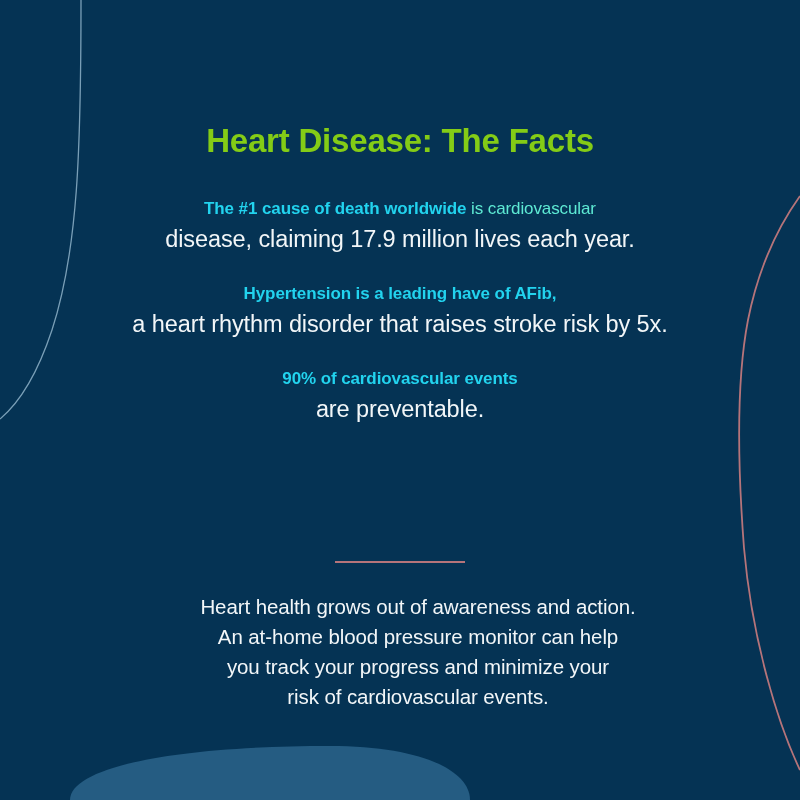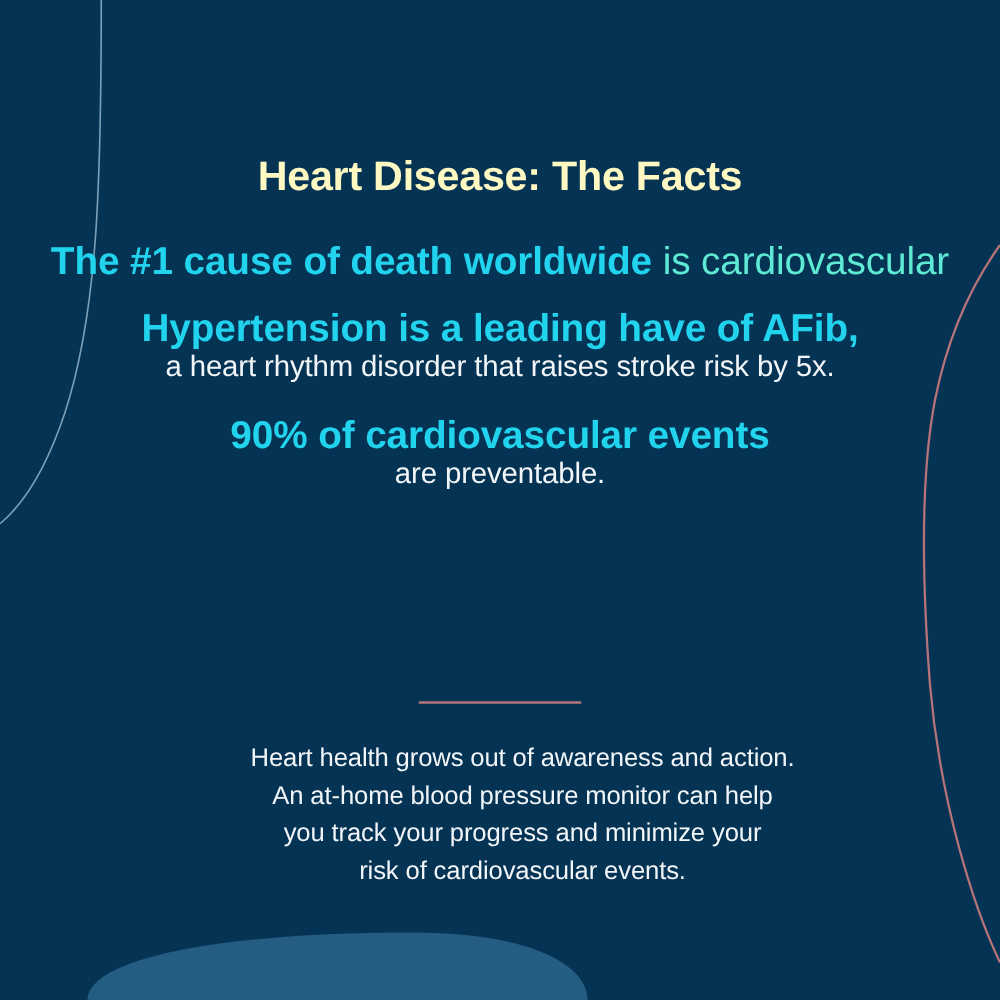--- a/index.html
+++ b/index.html
@@ -42,38 +42,38 @@
     text-align: center;
   }
 
   .title {
     position: absolute;
     top: 122px;
     left: 0;
     width: 800px;
     font-size: 33px;
     font-weight: bold;
-    color: #fef9c3;
+    color: #84cc16;
     letter-spacing: -0.2px;
   }
 
   .facts {
     position: absolute;
     top: 193px;
     left: 0;
     width: 800px;
   }
 
   .fact {
     margin-bottom: 23px;
   }
 
   .fact-lead {
     display: block;
-    font-size: 31px;
+    font-size: 17px;
     font-weight: bold;
     color: #22D3EE;
     line-height: 31px;
     letter-spacing: -0.1px;
   }
 
   .fact-rest {
     font-weight: normal;
     color: #5eead4;
   }
@@ -134,20 +134,21 @@
   </svg>
 
   <div class="content">
 
     <div class="title">Heart Disease: The Facts</div>
 
     <div class="facts">
 
       <div class="fact fact-inline">
         <span class="fact-lead">The #1 cause of death worldwide</span><span class="fact-lead fact-rest"> is cardiovascular</span>
+        <span class="fact-sub">disease, claiming 17.9 million lives each year.</span>
       </div>
 
 
       <div class="fact">
         <span class="fact-lead">Hypertension is a leading have of AFib,</span>
         <span class="fact-sub">a heart rhythm disorder that raises stroke risk by 5x.</span>
       </div>
 
       <div class="fact">
         <span class="fact-lead">90% of cardiovascular events</span>

